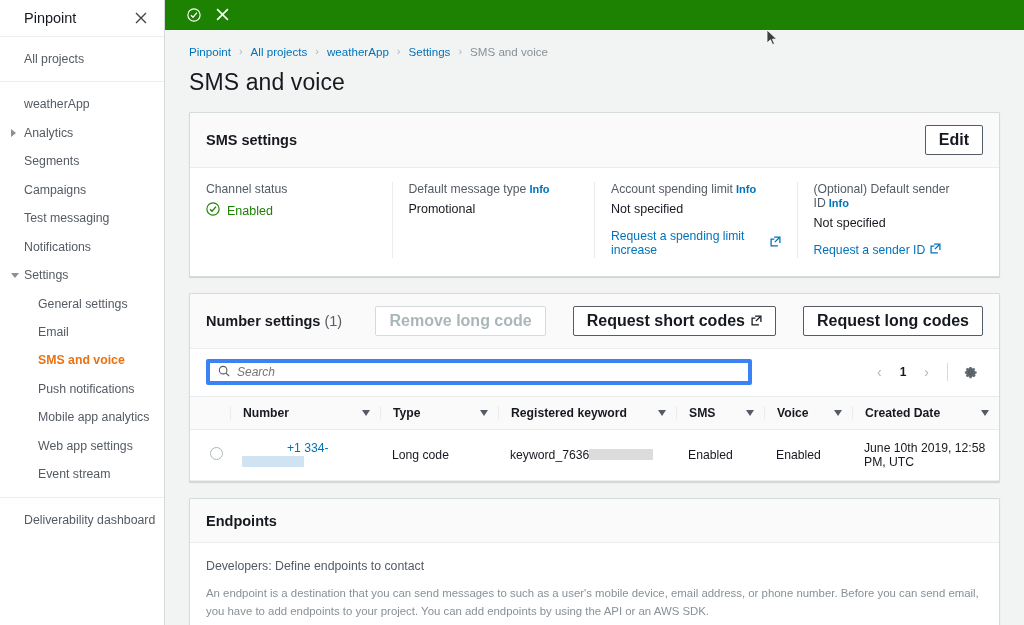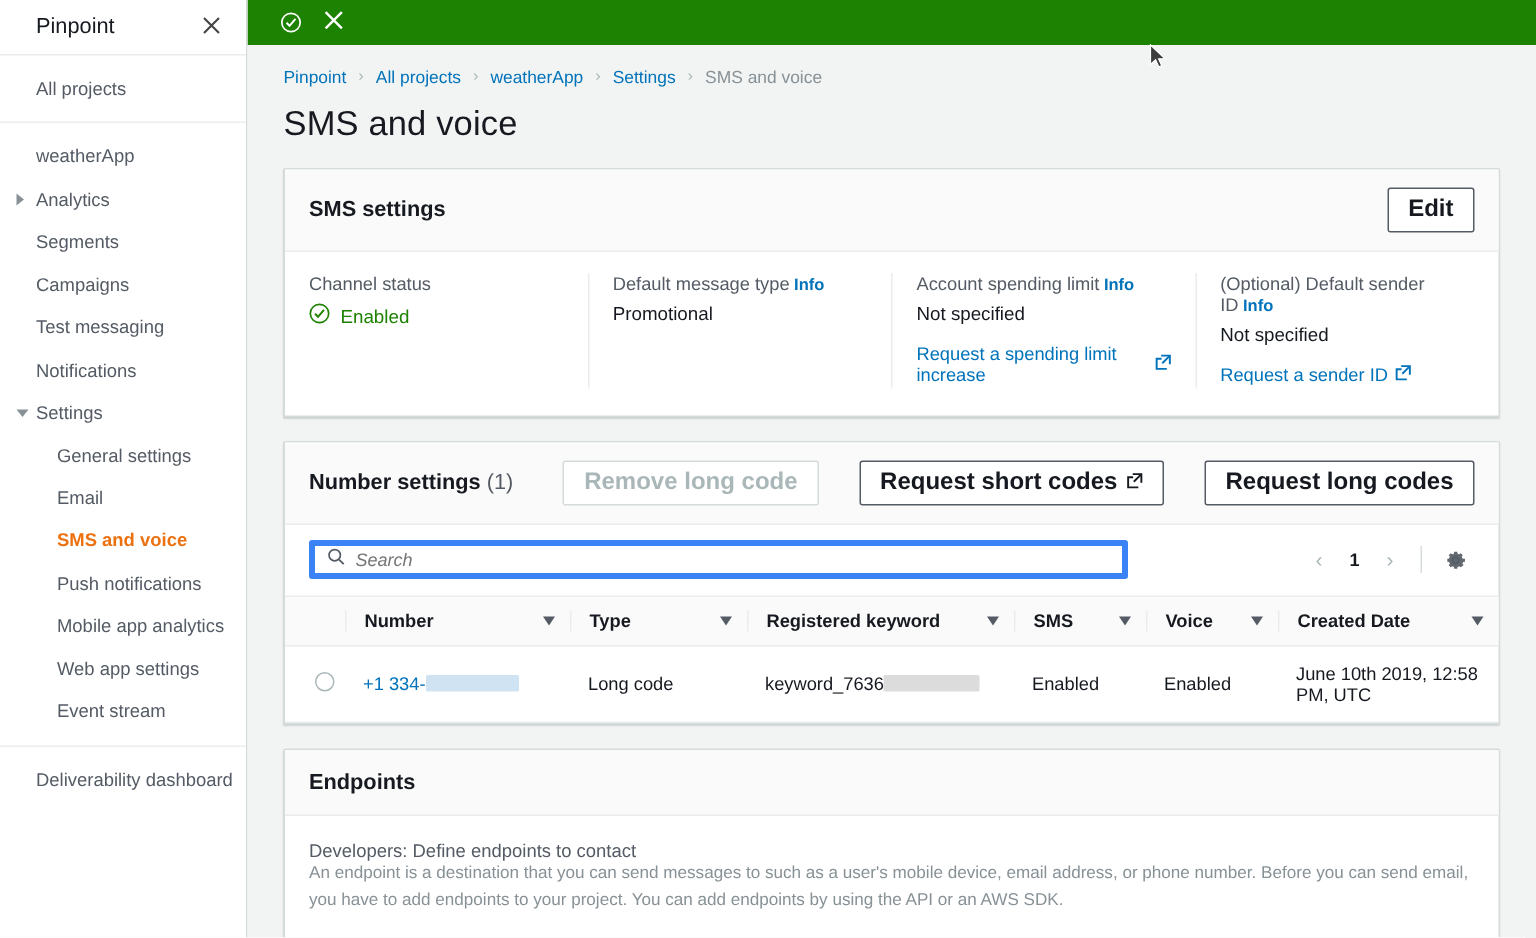--- a/index.html
+++ b/index.html
@@ -186,29 +186,29 @@
     font-size: 12.2px; color: #16191f;
     padding: 11px 0 11px 12px;
     border-bottom: 1px solid #eaeded;
     vertical-align: middle;
   }
   td.sel { padding-left: 0; text-align: center; }
   .radio {
     width: 13px; height: 13px; border: 1px solid #aab7b8;
     border-radius: 50%; display: inline-block; background: #fff; cursor: pointer;
   }
-  .cell-link { color: #0073bb; cursor: pointer; }
+  .cell-link { color: #0073bb; cursor: pointer; margin-left: 45px; }
   .redact { display: inline-block; height: 11px; vertical-align: -1px; border-radius: 1px; }
   .redact.blue { background: #cfe3f2; width: 62px; }
   .redact.gray { background: #dcdcdc; width: 64px; }
   .ok-txt { color: #1d8102; }
 
   
   .ep-body { padding: 16px 16px 22px 16px; }
-  .ep-sub { font-size: 12.3px; color: #545b64; margin-bottom: 0; }
+  .ep-sub { font-size: 12.3px; color: #545b64; margin-bottom: 12px; }
   .ep-desc { font-size: 11.4px; color: #879196; line-height: 1.55; max-width: 800px; }
   .ep-item {
     display: flex; align-items: center; gap: 10px;
     font-size: 12.2px; font-weight: bold; color: #16191f;
     padding: 9px 0 9px 6px; cursor: pointer;
   }
   .ep-item:first-of-type { margin-top: 14px; }
   .cursor-arrow { position: absolute; left: 601px; top: 29px; pointer-events: none; }
 </style>
 </head>

